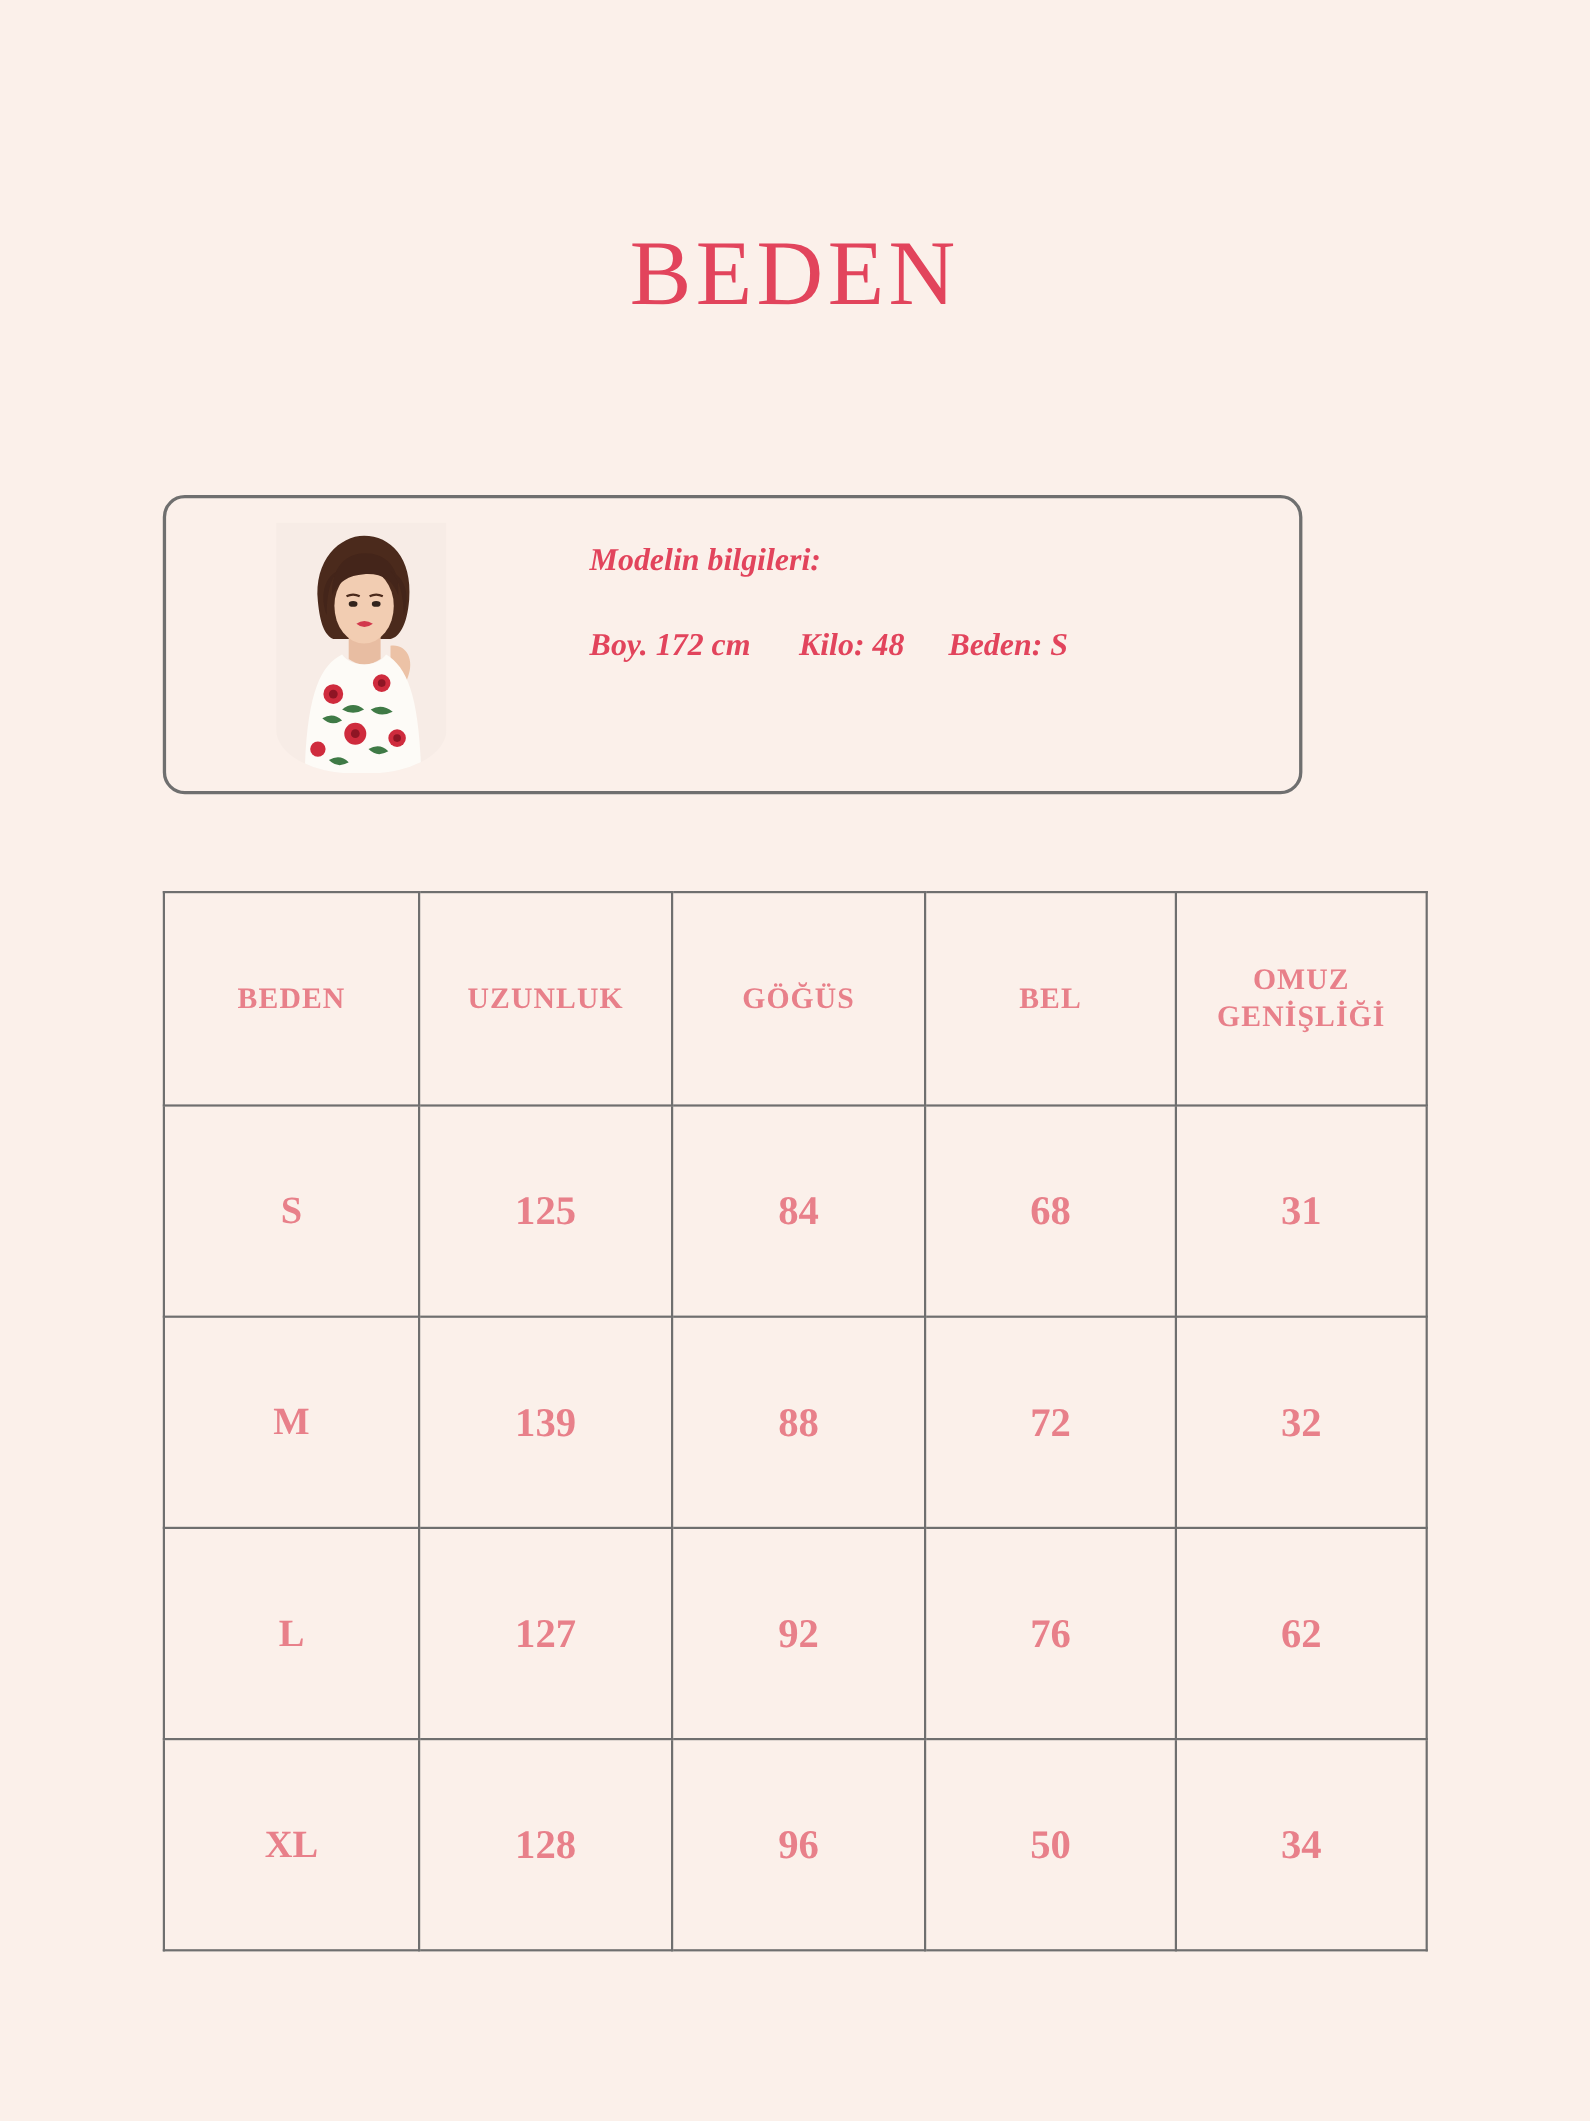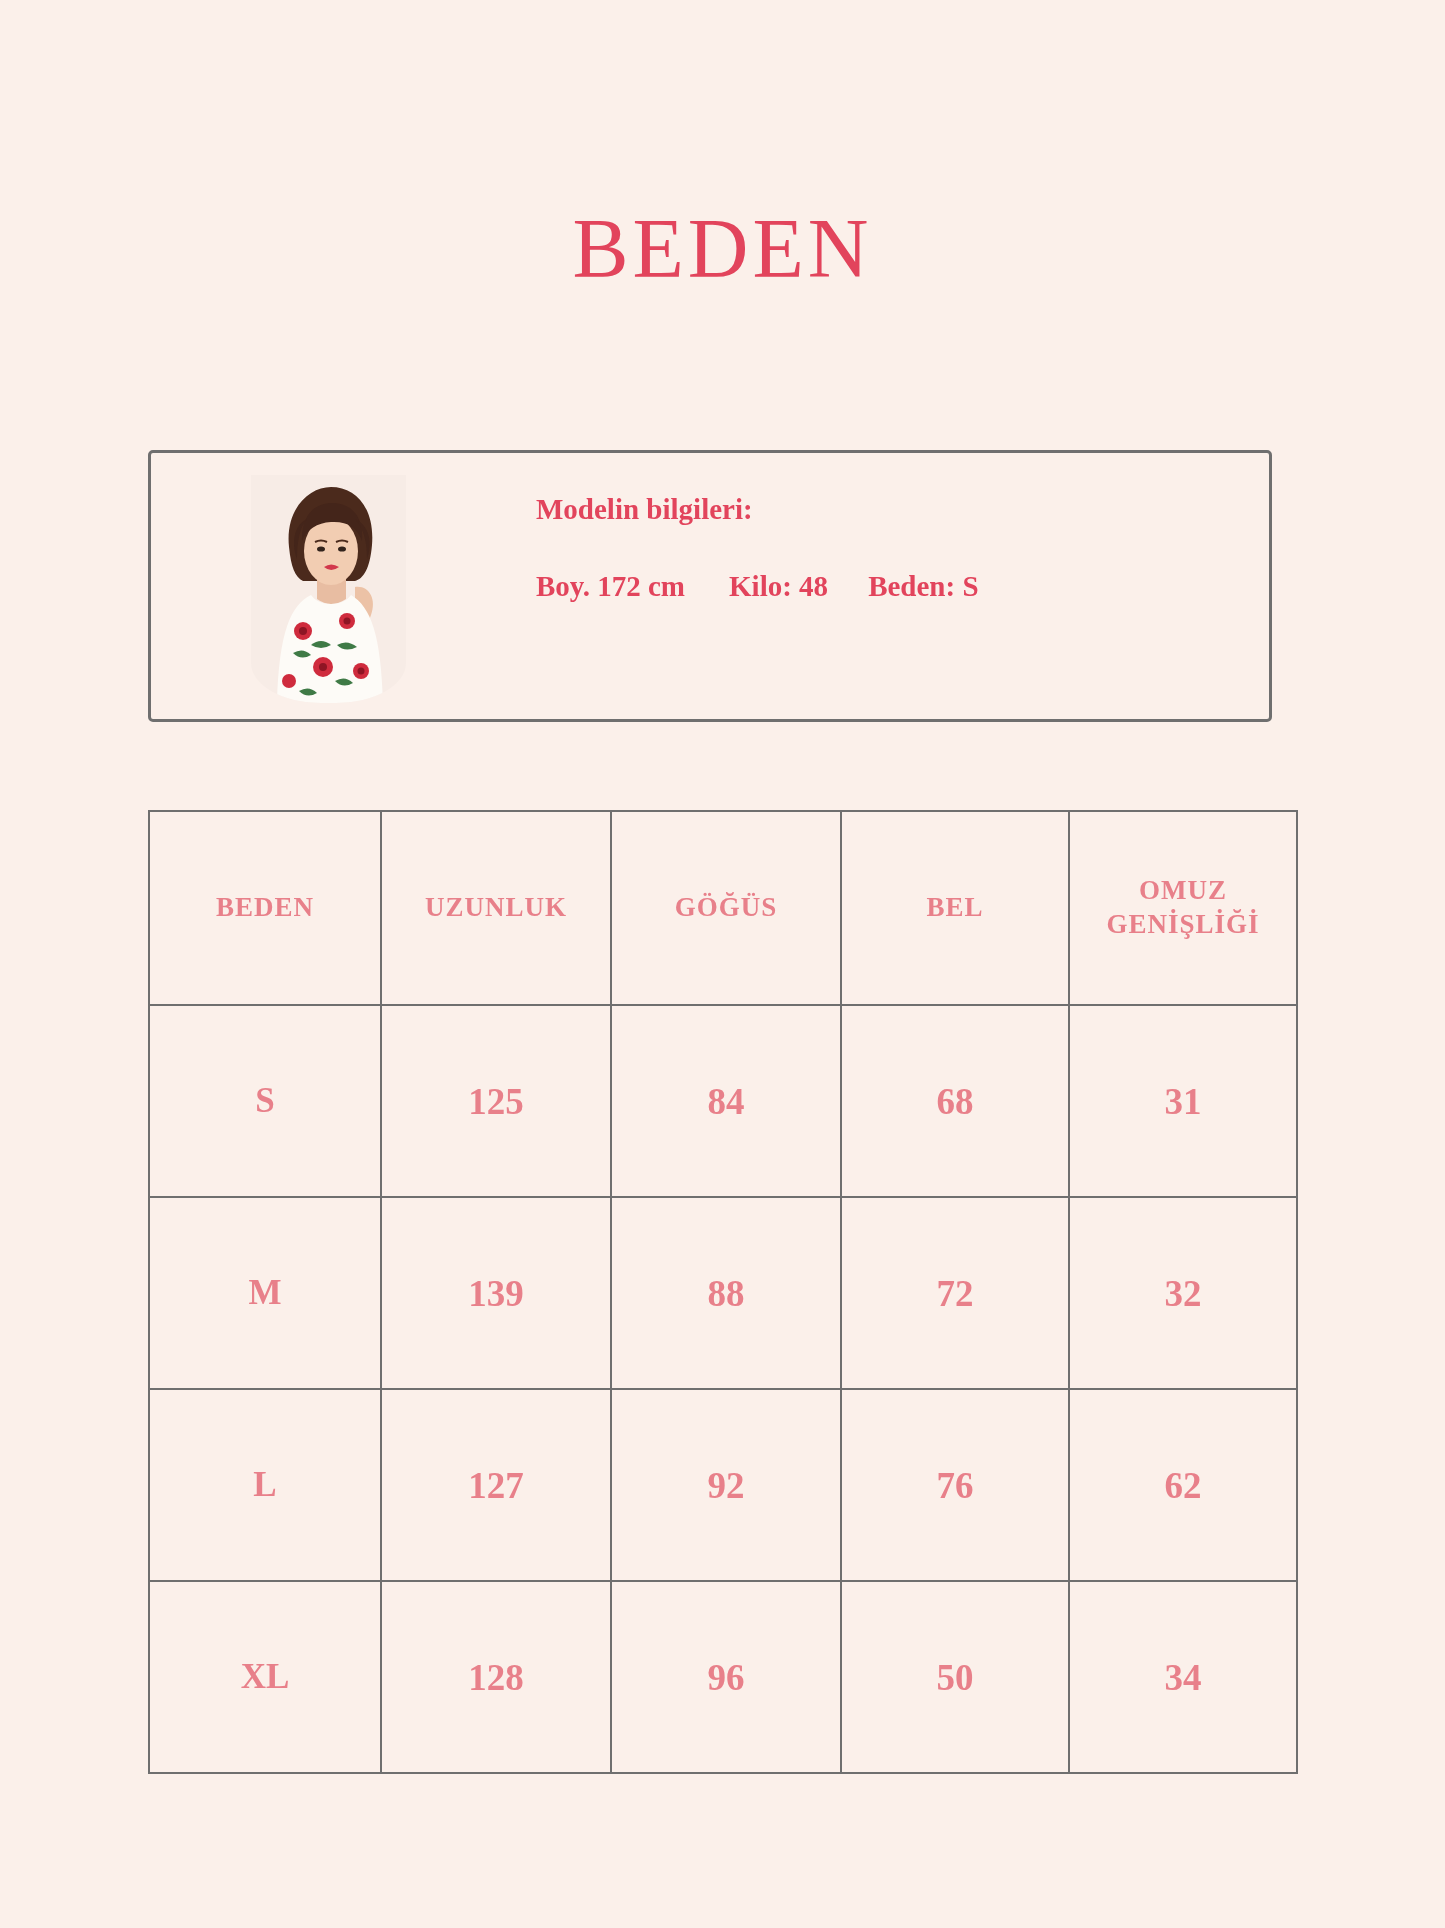--- a/index.html
+++ b/index.html
@@ -28,26 +28,27 @@
     font-family: "Liberation Serif", serif;
     font-size: 84px;
     letter-spacing: 4px;
     color: #e2445c;
     font-weight: 400;
   }
   .model-card {
     position: absolute;
     left: 148px;
     top: 450px;
-    width: 1124px;
+    width: 1036px;
     height: 272px;
     border: 3px solid #6f6f6f;
-    border-radius: 5px;
+    border-radius: 20px;
     box-sizing: border-box;
     background: transparent;
+    font-style: italic;
   }
   .model-photo {
     position: absolute;
     left: 100px;
     top: 22px;
     width: 155px;
     height: 228px;
     overflow: hidden;
     border-bottom-left-radius: 70px 40px;
     border-bottom-right-radius: 70px 40px;

